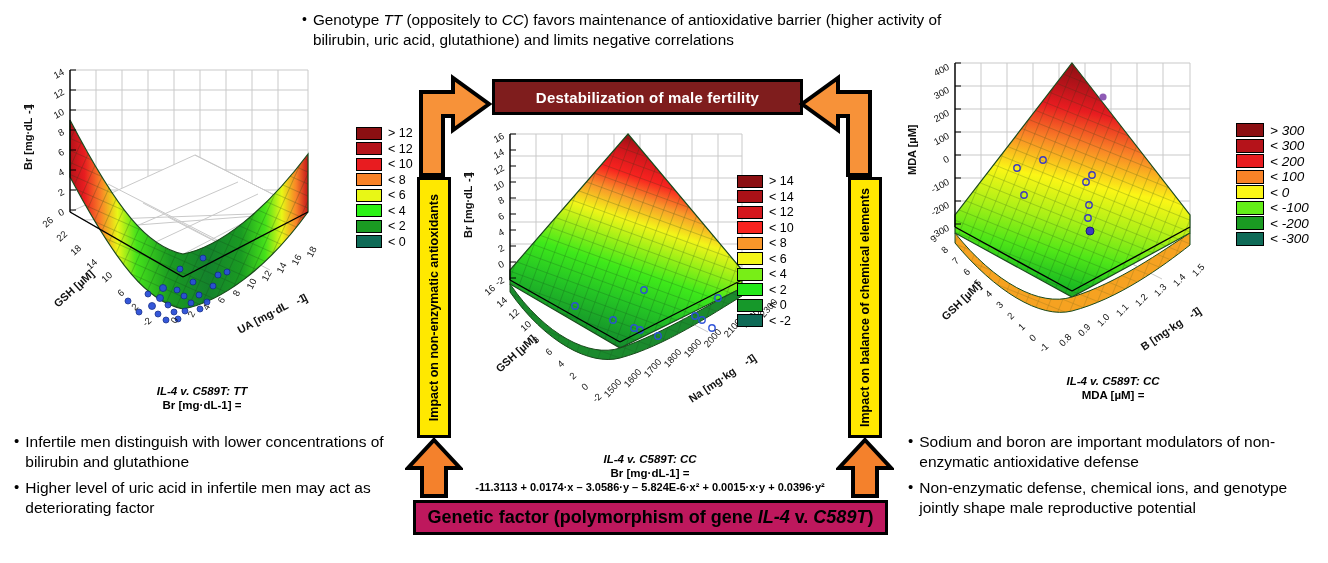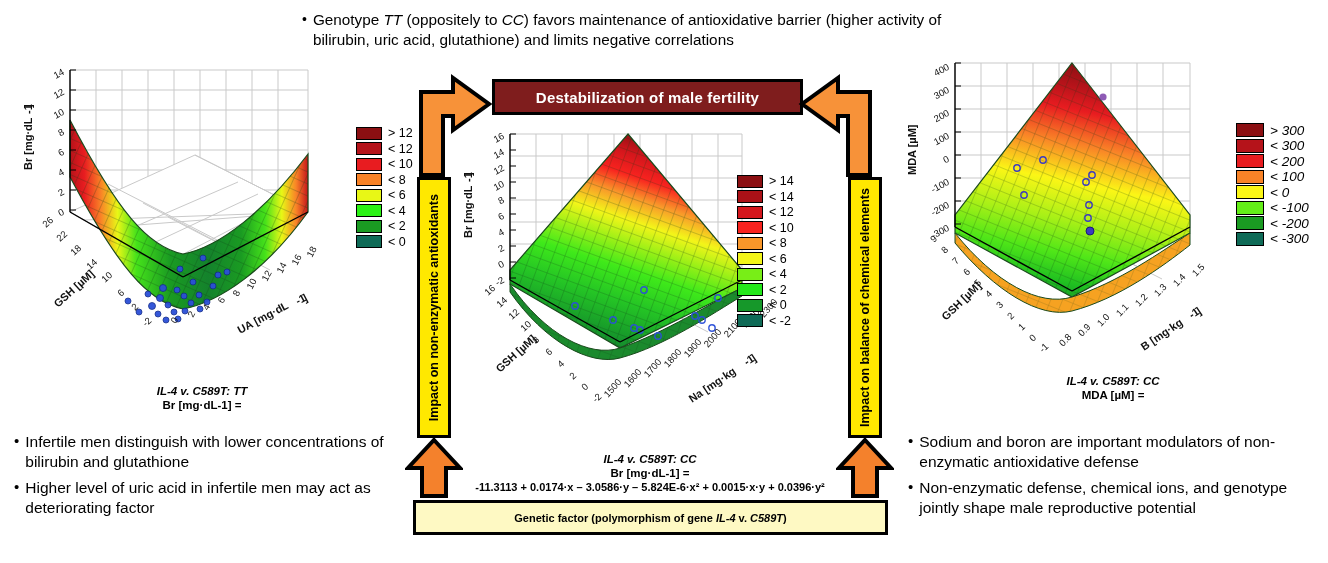--- a/index.html
+++ b/index.html
@@ -43,23 +43,23 @@
   .top-note .dot{font-size:14px;margin-right:6px;line-height:1.3;}
   .top-note .txt{font-size:15.3px;line-height:1.32;}
   .top-note i{font-style:italic;}
 
   .redbox{
     position:absolute;background:#7f1d1d;border:3px solid #000;
     display:flex;align-items:center;justify-content:center;
     color:#fff;font-weight:bold;font-size:15px;letter-spacing:.2px;
   }
   .tanbox{
-    position:absolute;background:#fef9c3;border:3px solid #000;
+    position:absolute;background:#be185d;border:3px solid #000;
     display:flex;align-items:center;justify-content:center;
-    color:#000;font-weight:bold;font-size:11px;
+    color:#000;font-weight:bold;font-size:18px;
   }
   .tanbox i{font-style:italic;}
 
   
   .ybar{
     position:absolute;background:#ffe800;border:3px solid #000;
     display:flex;align-items:center;justify-content:center;
   }
   .ybar span{
     writing-mode:vertical-rl;transform:rotate(180deg);

